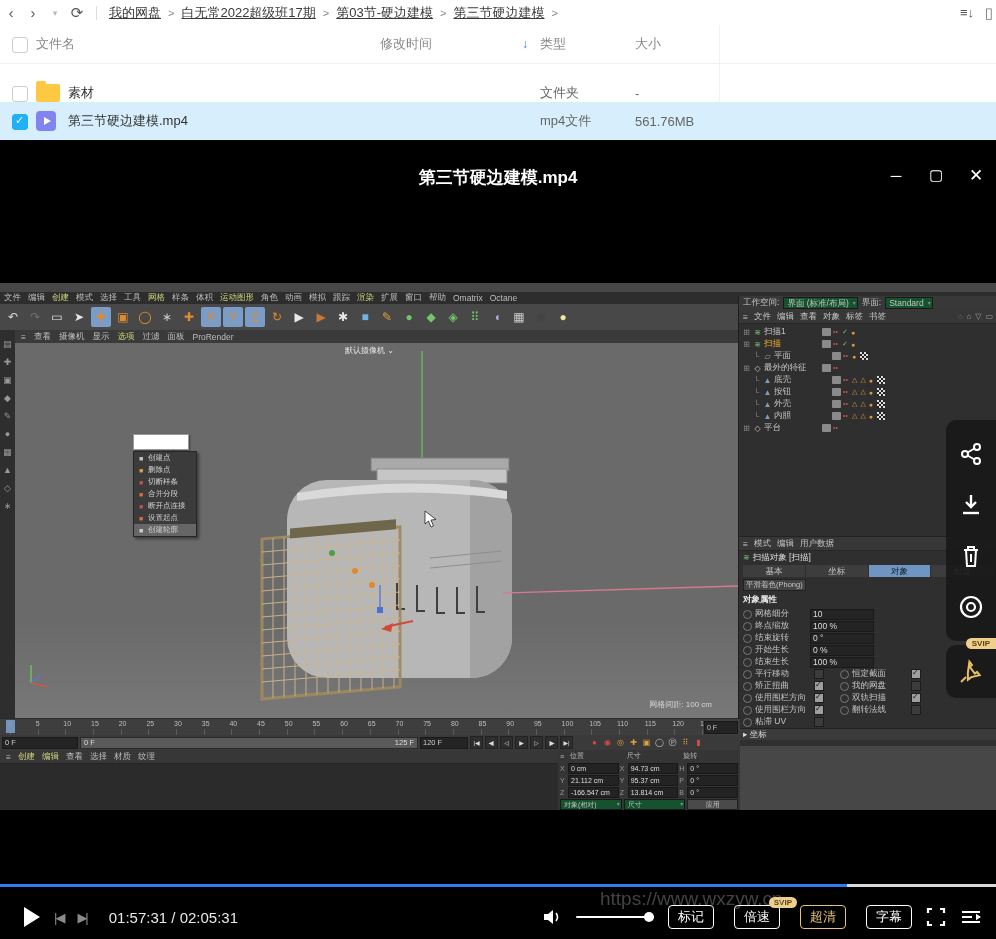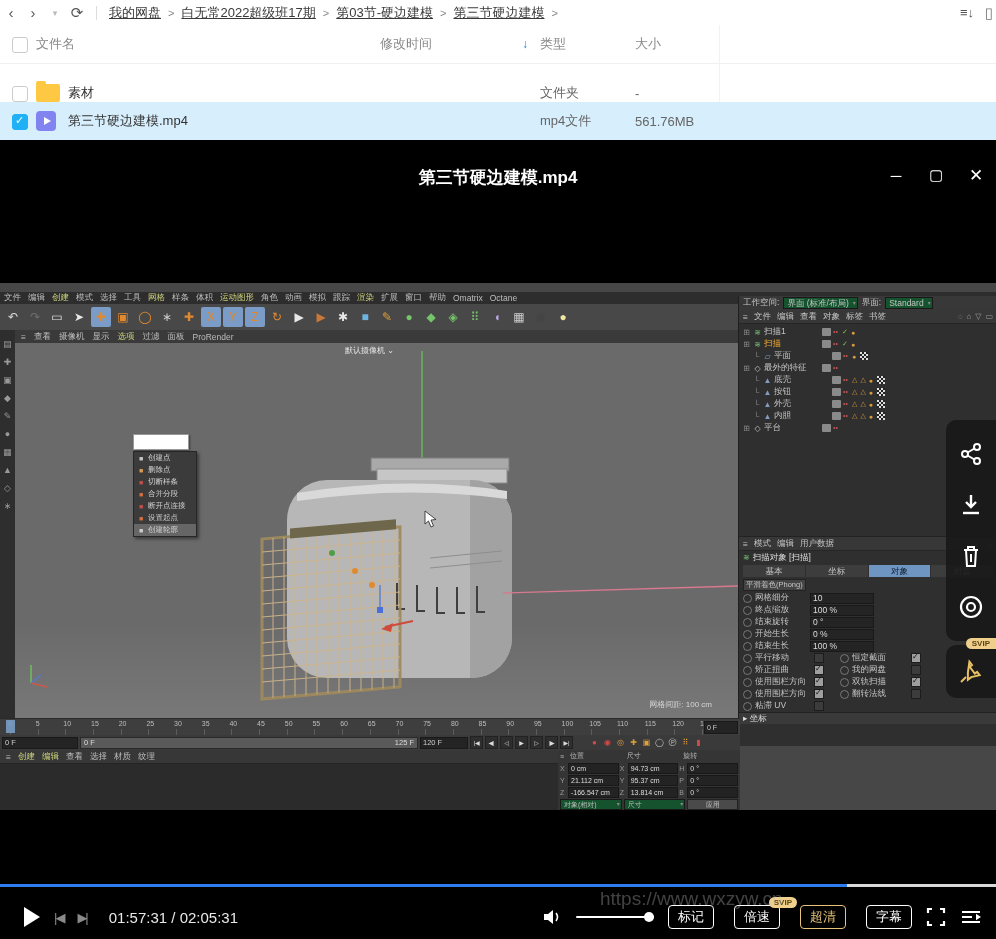--- a/index.html
+++ b/index.html
@@ -507,20 +507,21 @@
             <span style="color:#7bc47b;font-size:8px;">≋</span>
             <span>扫描对象 [扫描]</span>
           </div>
           <div class="am-tabs" id="am-tabs">
               <span class="am-tab">基本</span>
               <span class="am-tab">坐标</span>
               <span class="am-tab on">对象</span>
               <span class="am-tab">封盖</span>
             </div>
           <span class="chip">平滑着色(Phong)</span>
+          <div class="sect">对象属性</div>
           <div id="am-fields">
               <div class="frow">
                 <span class="anim"></span>
                 <span class="lab">网格细分</span>
                 <span class="fval">10</span>
               </div>
               <div class="frow">
                 <span class="anim"></span>
                 <span class="lab">终点缩放</span>
                 <span class="fval">100 %</span>

